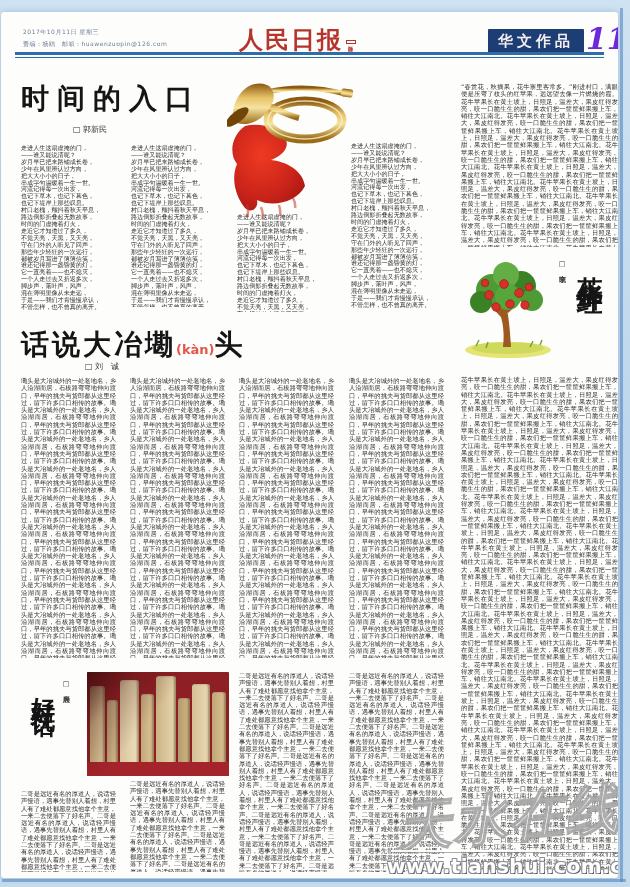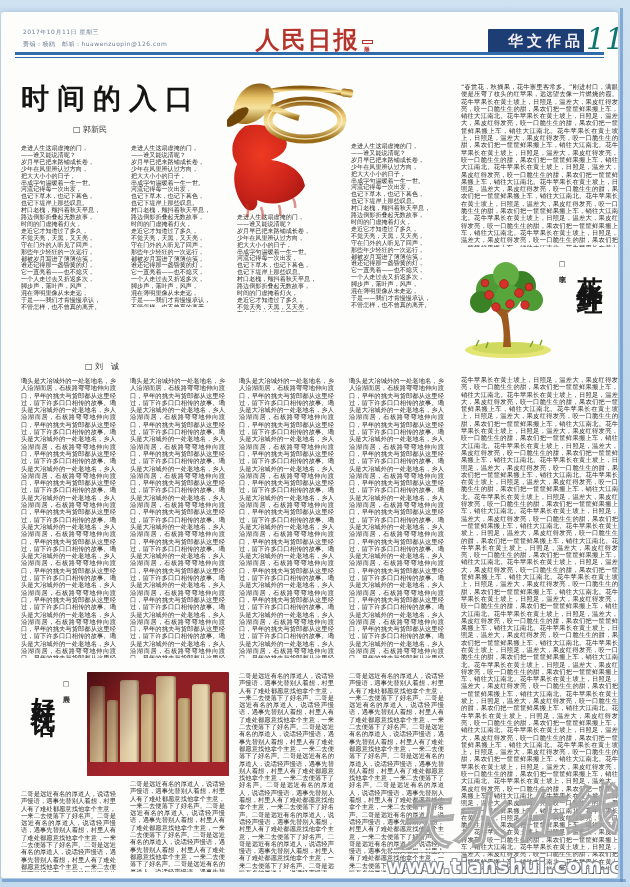--- a/index.html
+++ b/index.html
@@ -8,28 +8,28 @@
     background:linear-gradient(180deg,#cfe2f2 0%,#bed7ec 50%,#c4dbee 100%);}
   .edge-line-right{position:absolute;left:620px;top:8px;width:3px;height:874px;background:#4a82c0;opacity:.55;}
   .edge-line-bottom{position:absolute;left:2px;top:879px;width:624px;height:3px;background:#4a82c0;opacity:.55;}
   .page{position:absolute;left:1px;top:12px;width:617px;height:866px;background:#fdfdfc;
     border-radius:3px;box-shadow:0 0 6px rgba(80,120,160,.35);overflow:hidden;}
 
   
   .hdr-small{position:absolute;font-size:6px;color:#6e7f96;letter-spacing:.5px;white-space:nowrap;}
   .hdr-rule{position:absolute;left:14px;top:40px;width:589px;border-top:3px solid #2e6cab;}
   .hdr-rule2{position:absolute;left:14px;top:45px;width:589px;border-top:1px solid #2e6cab;}
-  .masthead{position:absolute;left:238px;top:12px;width:150px;text-align:center;white-space:nowrap;}
+  .masthead{position:absolute;left:238px;top:12px;width:150px;text-align:left;white-space:nowrap;}
   .masthead .mh{font-family:"DejaVu Serif",serif;font-weight:bold;font-size:24px;color:#b5342c;letter-spacing:2px;}
   .masthead .ed{display:inline-block;vertical-align:4px;margin-left:3px;border:1px solid #b5342c;
     color:#b5342c;font-size:5.5px;line-height:1.1;padding:1px;writing-mode:vertical-rl;}
   .section-box{position:absolute;left:487px;top:17px;width:96px;height:24px;background:#1c3e74;
-    color:#f5eef0;font-size:15px;font-weight:bold;letter-spacing:4px;text-align:right;line-height:24px;border-radius:1px;}
+    color:#f5eef0;font-size:15px;font-weight:bold;letter-spacing:4px;text-align:center;line-height:24px;border-radius:1px;}
   .page-num{position:absolute;left:585px;top:9px;font-family:"DejaVu Serif",serif;font-style:italic;
-    font-weight:normal;font-size:30px;color:#0f766e;}
+    font-weight:bold;font-size:30px;color:#6d28d9;}
 
   
   .h1{position:absolute;left:20px;top:68px;font-size:28px;font-weight:bold;color:#151515;letter-spacing:8px;white-space:nowrap;}
   .byline{position:absolute;font-size:8px;color:#333;white-space:nowrap;padding-left:48px;}
   .h2{position:absolute;left:20px;top:314px;font-size:28px;font-weight:bold;color:#151515;letter-spacing:3px;white-space:nowrap;}
   .h2 .py{font-size:13px;font-weight:bold;color:#e2574c;letter-spacing:0;}
   .vtitle{position:absolute;writing-mode:vertical-rl;font-weight:bold;color:#151515;}
   .vby{position:absolute;writing-mode:vertical-rl;font-size:7px;color:#333;}
 
   
@@ -188,20 +188,21 @@
       <path d="M20,136 q2,8 0,13 M34,139 q3,8 1,12 M52,137 q2,7 1,11 M66,130 q3,6 2,10" stroke="#c1392b" stroke-width="2.5" fill="none" opacity="0.55"></path>
       <path d="M40,24 C70,17 96,20 118,26" stroke="url(#g)" stroke-width="5" fill="none"></path>
       <rect x="114" y="21" width="12" height="8" rx="2.5" transform="rotate(9 120 25)" fill="url(#g)"></rect>
       <ellipse cx="78" cy="52" rx="37" ry="19" fill="none" stroke="url(#g)" stroke-width="9"></ellipse>
       <ellipse cx="78" cy="52" rx="37" ry="19" fill="none" stroke="#fdf3cd" stroke-width="1.4" opacity="0.8"></ellipse>
       <path d="M34,34 C50,42 60,47 72,50" stroke="url(#g)" stroke-width="6" fill="none"></path>
       <path d="M6,44 C9,24 24,11 40,17 C47,20 49,30 44,38 C36,52 22,59 10,55 Z" fill="url(#g)"></path>
       <ellipse cx="10" cy="49" rx="14" ry="5.5" transform="rotate(-38 10 49)" fill="#6f4509"></ellipse>
     </svg>
 
+    <div class="h2"><span>话说大冶墈</span><span class="py">(kàn)</span><span>头</span></div>
     <div class="byline" style="left:36px;top:349px;">□ 刘　诚</div>
     <div class="prose" style="left:20px;top:365px;width:95px;height:281px;">墈头是大冶城外的一处老地名，乡人沿湖而居，石板路弯弯地伸向渡口，早年的挑夫与货郎都从这里经过，留下许多口口相传的故事。墈头是大冶城外的一处老地名，乡人沿湖而居，石板路弯弯地伸向渡口，早年的挑夫与货郎都从这里经过，留下许多口口相传的故事。墈头是大冶城外的一处老地名，乡人沿湖而居，石板路弯弯地伸向渡口，早年的挑夫与货郎都从这里经过，留下许多口口相传的故事。墈头是大冶城外的一处老地名，乡人沿湖而居，石板路弯弯地伸向渡口，早年的挑夫与货郎都从这里经过，留下许多口口相传的故事。墈头是大冶城外的一处老地名，乡人沿湖而居，石板路弯弯地伸向渡口，早年的挑夫与货郎都从这里经过，留下许多口口相传的故事。墈头是大冶城外的一处老地名，乡人沿湖而居，石板路弯弯地伸向渡口，早年的挑夫与货郎都从这里经过，留下许多口口相传的故事。墈头是大冶城外的一处老地名，乡人沿湖而居，石板路弯弯地伸向渡口，早年的挑夫与货郎都从这里经过，留下许多口口相传的故事。墈头是大冶城外的一处老地名，乡人沿湖而居，石板路弯弯地伸向渡口，早年的挑夫与货郎都从这里经过，留下许多口口相传的故事。墈头是大冶城外的一处老地名，乡人沿湖而居，石板路弯弯地伸向渡口，早年的挑夫与货郎都从这里经过，留下许多口口相传的故事。墈头是大冶城外的一处老地名，乡人沿湖而居，石板路弯弯地伸向渡口，早年的挑夫与货郎都从这里经过，留下许多口口相传的故事。</div>
     <div class="prose" style="left:129px;top:365px;width:95px;height:281px;">墈头是大冶城外的一处老地名，乡人沿湖而居，石板路弯弯地伸向渡口，早年的挑夫与货郎都从这里经过，留下许多口口相传的故事。墈头是大冶城外的一处老地名，乡人沿湖而居，石板路弯弯地伸向渡口，早年的挑夫与货郎都从这里经过，留下许多口口相传的故事。墈头是大冶城外的一处老地名，乡人沿湖而居，石板路弯弯地伸向渡口，早年的挑夫与货郎都从这里经过，留下许多口口相传的故事。墈头是大冶城外的一处老地名，乡人沿湖而居，石板路弯弯地伸向渡口，早年的挑夫与货郎都从这里经过，留下许多口口相传的故事。墈头是大冶城外的一处老地名，乡人沿湖而居，石板路弯弯地伸向渡口，早年的挑夫与货郎都从这里经过，留下许多口口相传的故事。墈头是大冶城外的一处老地名，乡人沿湖而居，石板路弯弯地伸向渡口，早年的挑夫与货郎都从这里经过，留下许多口口相传的故事。墈头是大冶城外的一处老地名，乡人沿湖而居，石板路弯弯地伸向渡口，早年的挑夫与货郎都从这里经过，留下许多口口相传的故事。墈头是大冶城外的一处老地名，乡人沿湖而居，石板路弯弯地伸向渡口，早年的挑夫与货郎都从这里经过，留下许多口口相传的故事。墈头是大冶城外的一处老地名，乡人沿湖而居，石板路弯弯地伸向渡口，早年的挑夫与货郎都从这里经过，留下许多口口相传的故事。墈头是大冶城外的一处老地名，乡人沿湖而居，石板路弯弯地伸向渡口，早年的挑夫与货郎都从这里经过，留下许多口口相传的故事。</div>
     <div class="prose" style="left:238px;top:365px;width:95px;height:281px;">墈头是大冶城外的一处老地名，乡人沿湖而居，石板路弯弯地伸向渡口，早年的挑夫与货郎都从这里经过，留下许多口口相传的故事。墈头是大冶城外的一处老地名，乡人沿湖而居，石板路弯弯地伸向渡口，早年的挑夫与货郎都从这里经过，留下许多口口相传的故事。墈头是大冶城外的一处老地名，乡人沿湖而居，石板路弯弯地伸向渡口，早年的挑夫与货郎都从这里经过，留下许多口口相传的故事。墈头是大冶城外的一处老地名，乡人沿湖而居，石板路弯弯地伸向渡口，早年的挑夫与货郎都从这里经过，留下许多口口相传的故事。墈头是大冶城外的一处老地名，乡人沿湖而居，石板路弯弯地伸向渡口，早年的挑夫与货郎都从这里经过，留下许多口口相传的故事。墈头是大冶城外的一处老地名，乡人沿湖而居，石板路弯弯地伸向渡口，早年的挑夫与货郎都从这里经过，留下许多口口相传的故事。墈头是大冶城外的一处老地名，乡人沿湖而居，石板路弯弯地伸向渡口，早年的挑夫与货郎都从这里经过，留下许多口口相传的故事。墈头是大冶城外的一处老地名，乡人沿湖而居，石板路弯弯地伸向渡口，早年的挑夫与货郎都从这里经过，留下许多口口相传的故事。墈头是大冶城外的一处老地名，乡人沿湖而居，石板路弯弯地伸向渡口，早年的挑夫与货郎都从这里经过，留下许多口口相传的故事。墈头是大冶城外的一处老地名，乡人沿湖而居，石板路弯弯地伸向渡口，早年的挑夫与货郎都从这里经过，留下许多口口相传的故事。</div>
     <div class="prose" style="left:348px;top:365px;width:95px;height:281px;">墈头是大冶城外的一处老地名，乡人沿湖而居，石板路弯弯地伸向渡口，早年的挑夫与货郎都从这里经过，留下许多口口相传的故事。墈头是大冶城外的一处老地名，乡人沿湖而居，石板路弯弯地伸向渡口，早年的挑夫与货郎都从这里经过，留下许多口口相传的故事。墈头是大冶城外的一处老地名，乡人沿湖而居，石板路弯弯地伸向渡口，早年的挑夫与货郎都从这里经过，留下许多口口相传的故事。墈头是大冶城外的一处老地名，乡人沿湖而居，石板路弯弯地伸向渡口，早年的挑夫与货郎都从这里经过，留下许多口口相传的故事。墈头是大冶城外的一处老地名，乡人沿湖而居，石板路弯弯地伸向渡口，早年的挑夫与货郎都从这里经过，留下许多口口相传的故事。墈头是大冶城外的一处老地名，乡人沿湖而居，石板路弯弯地伸向渡口，早年的挑夫与货郎都从这里经过，留下许多口口相传的故事。墈头是大冶城外的一处老地名，乡人沿湖而居，石板路弯弯地伸向渡口，早年的挑夫与货郎都从这里经过，留下许多口口相传的故事。墈头是大冶城外的一处老地名，乡人沿湖而居，石板路弯弯地伸向渡口，早年的挑夫与货郎都从这里经过，留下许多口口相传的故事。墈头是大冶城外的一处老地名，乡人沿湖而居，石板路弯弯地伸向渡口，早年的挑夫与货郎都从这里经过，留下许多口口相传的故事。墈头是大冶城外的一处老地名，乡人沿湖而居，石板路弯弯地伸向渡口，早年的挑夫与货郎都从这里经过，留下许多口口相传的故事。</div>
 
     <div class="vtitle" style="left:26px;top:666px;height:112px;font-size:24px;letter-spacing:5px;">好好说话</div>
     <div class="vby" style="left:60px;top:668px;height:60px;">□ 唐兴顺</div>
     <div class="photo">
       <div class="books">

